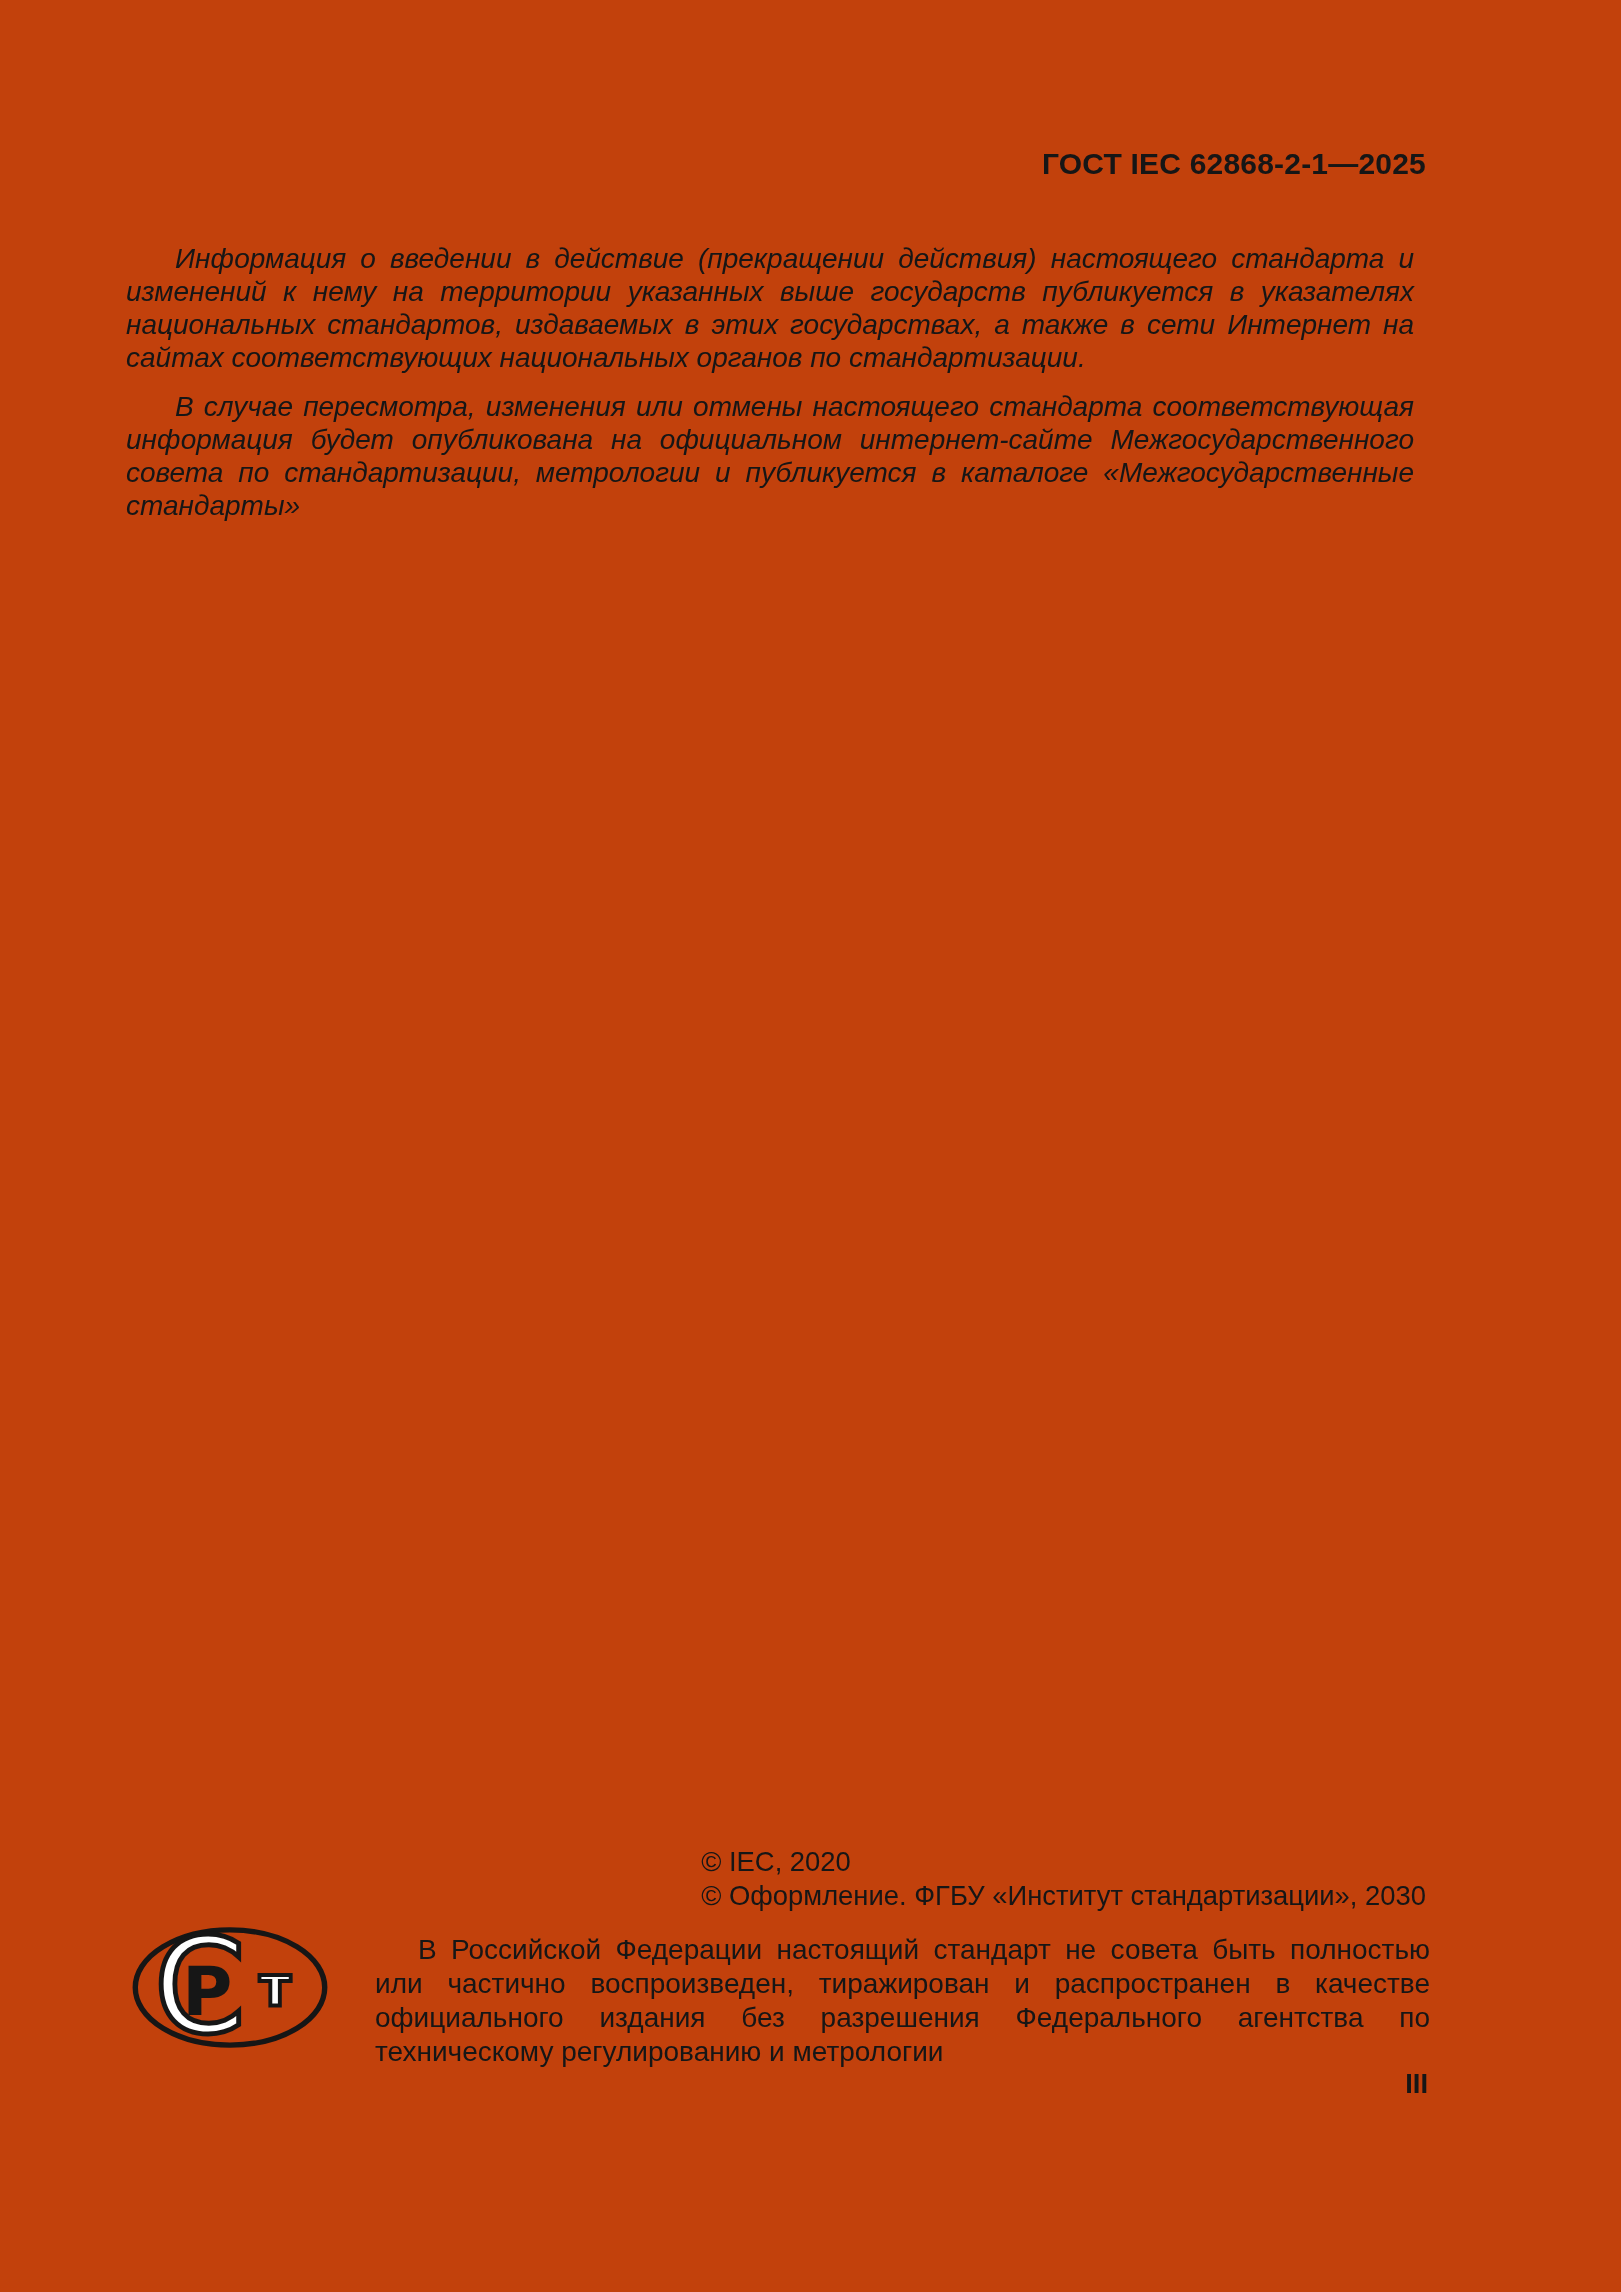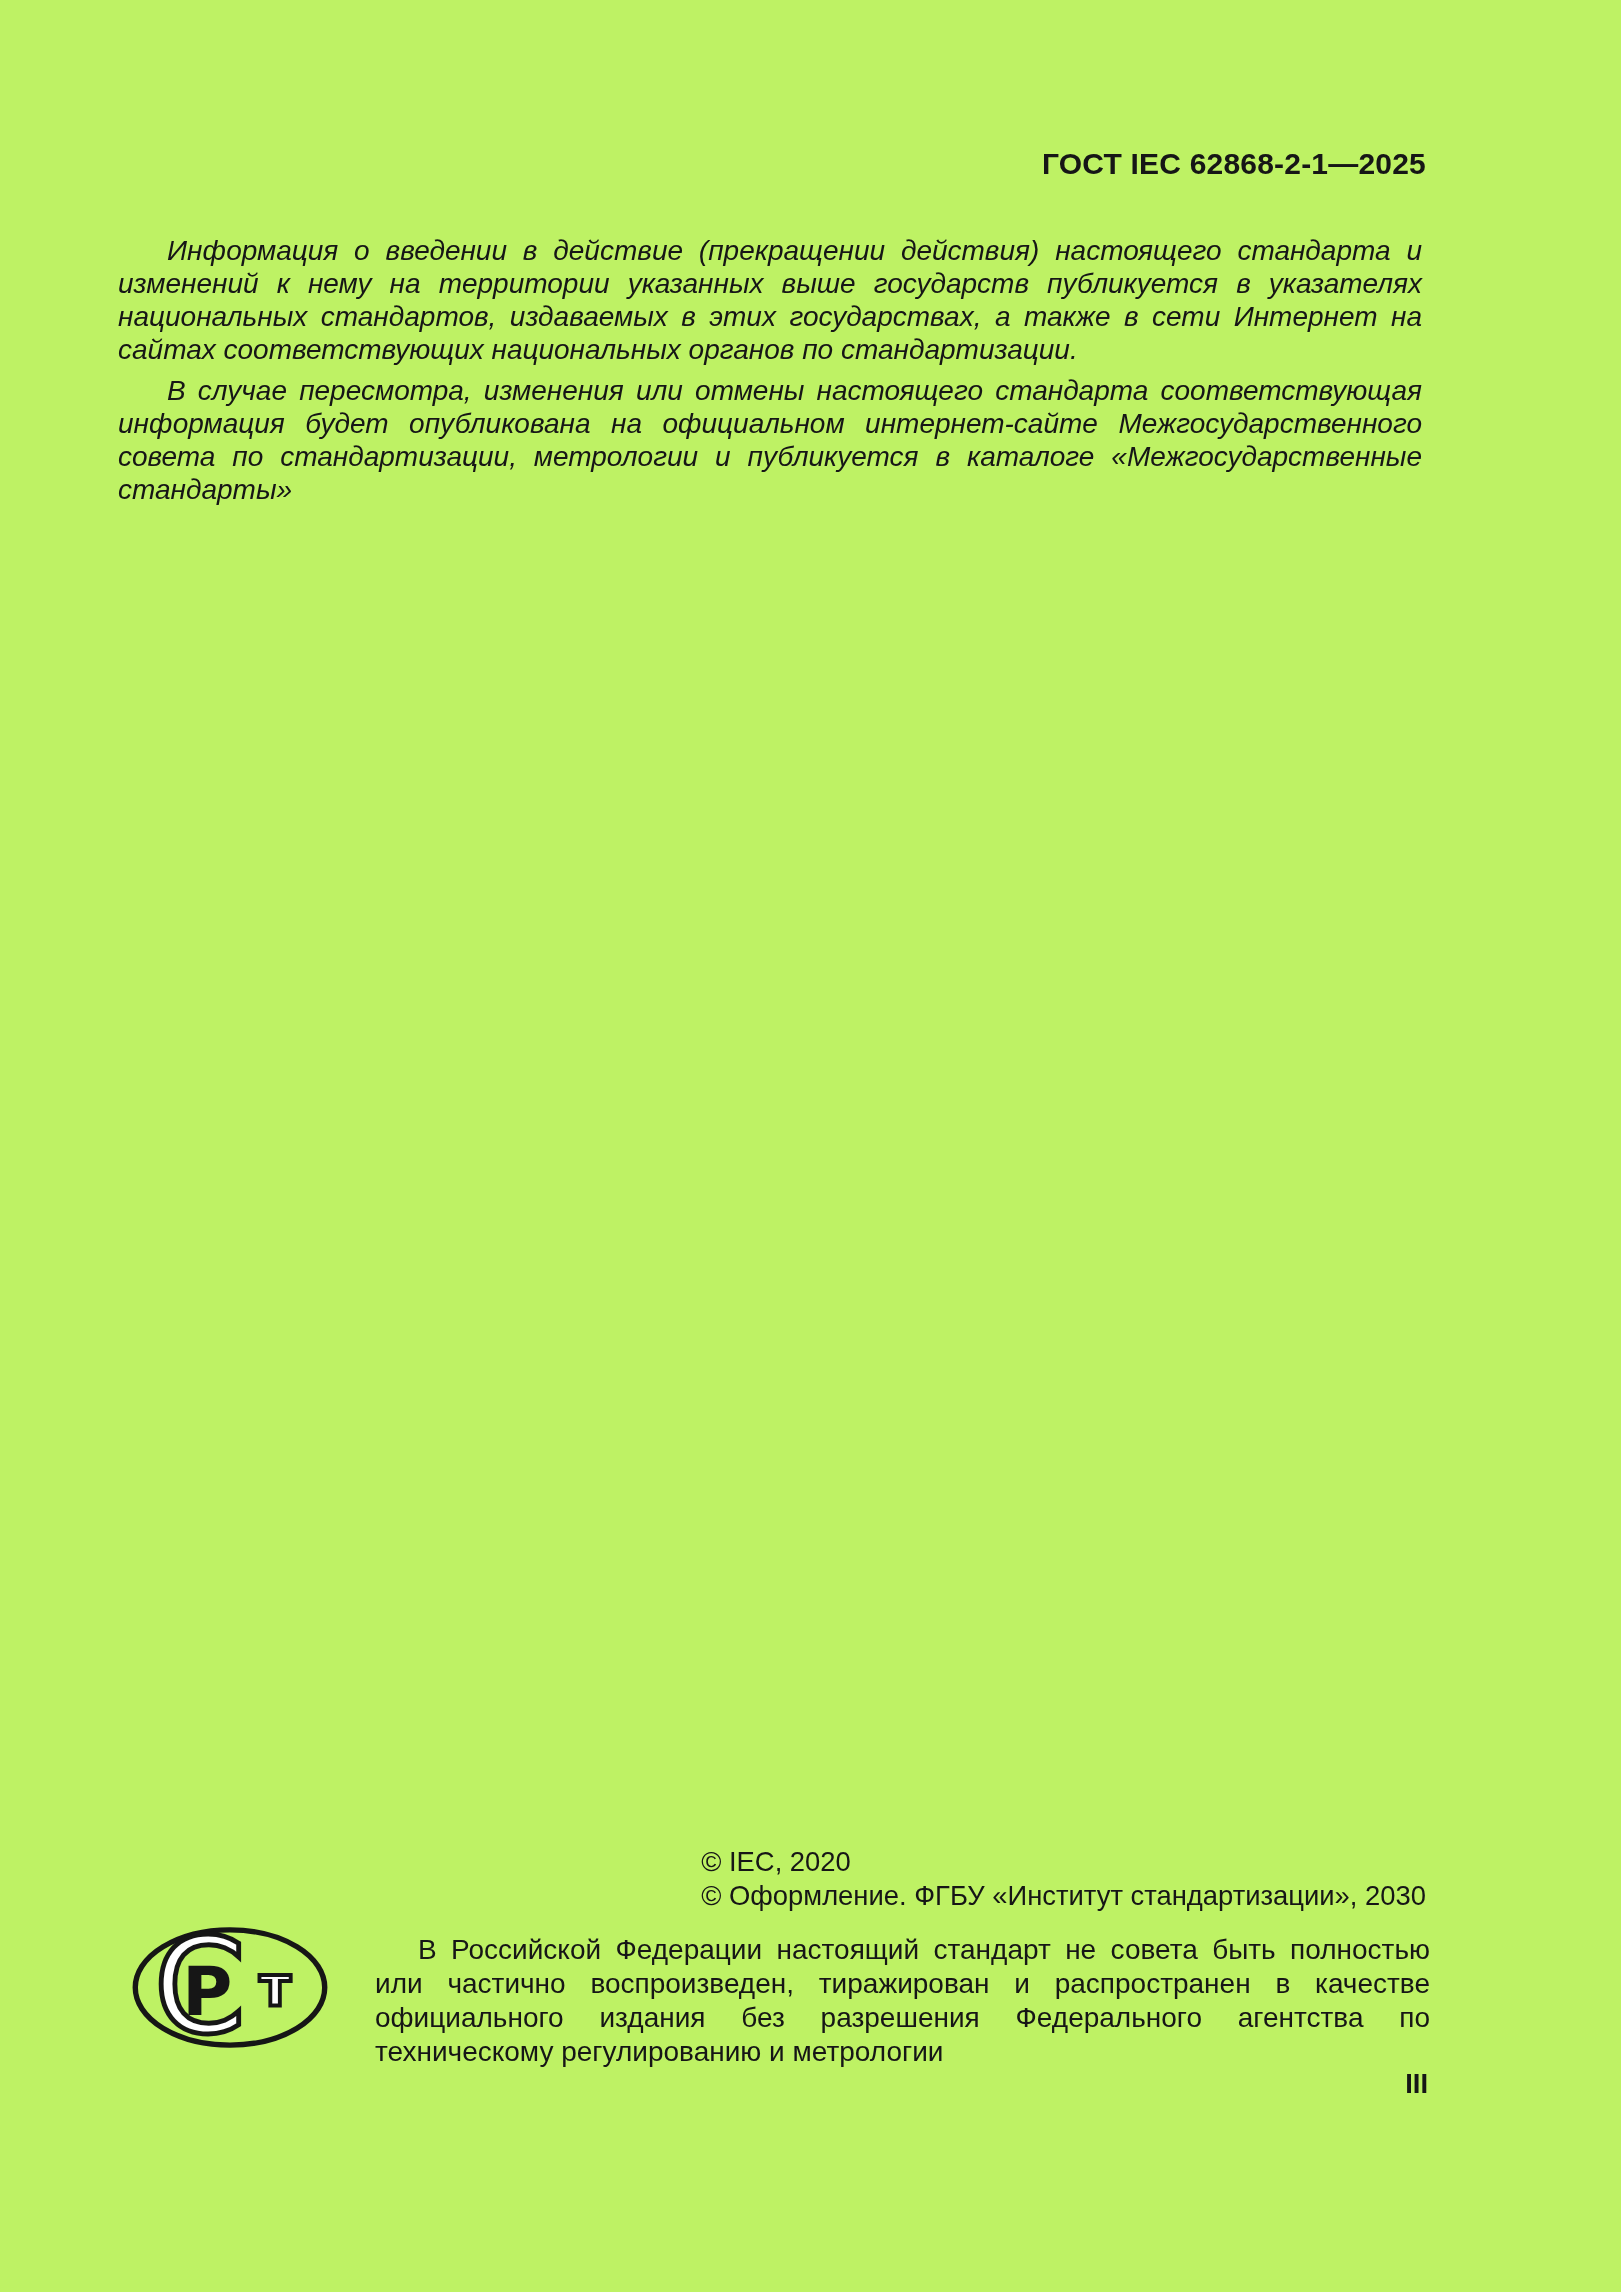--- a/index.html
+++ b/index.html
@@ -4,21 +4,21 @@
 <style>
   html, body {
     margin: 0;
     padding: 0;
     background: #ffffff;
   }
   .page {
     position: relative;
     width: 1621px;
     height: 2293px;
-    background: #bef264;
+    background: #c2410c;
     color: #161616;
     font-family: "Liberation Sans", sans-serif;
     overflow: hidden;
   }
   .doc-header {
     position: absolute;
     top: 147px;
     right: 195px;
     font-size: 30px;
     font-weight: bold;
@@ -29,21 +29,21 @@
     position: absolute;
     left: 110px;
     top: 226px;
     width: 1320px;
     font-style: italic;
     font-size: 28px;
     line-height: 33px;
     text-align: justify;
   }
   .intro p {
-    margin: 8px;
+    margin: 16px;
     text-indent: 49px;
   }
   .copyright {
     position: absolute;
     top: 1845px;
     right: 195px;
     font-size: 27.4px;
     line-height: 34px;
     text-align: left;
     white-space: nowrap;

